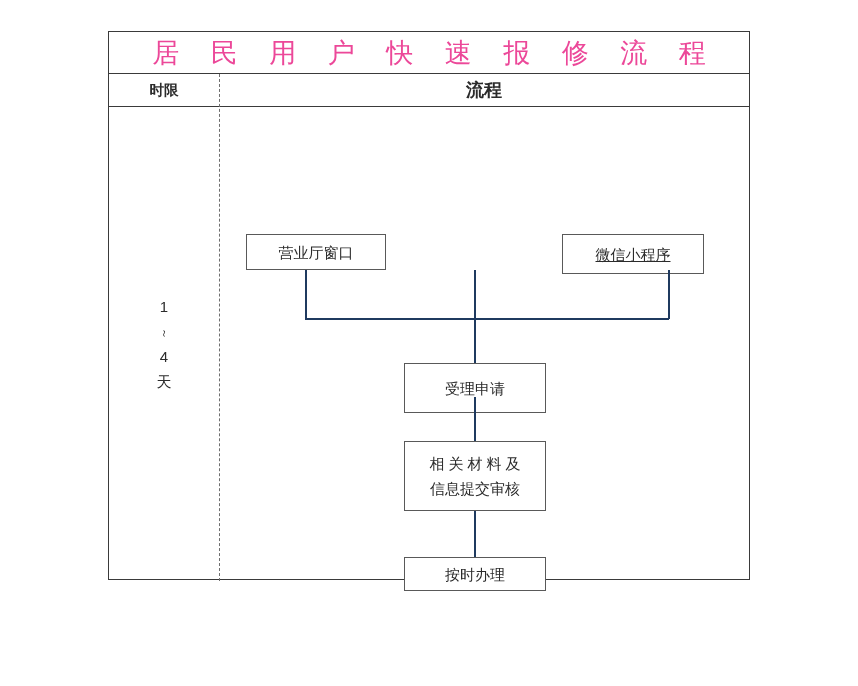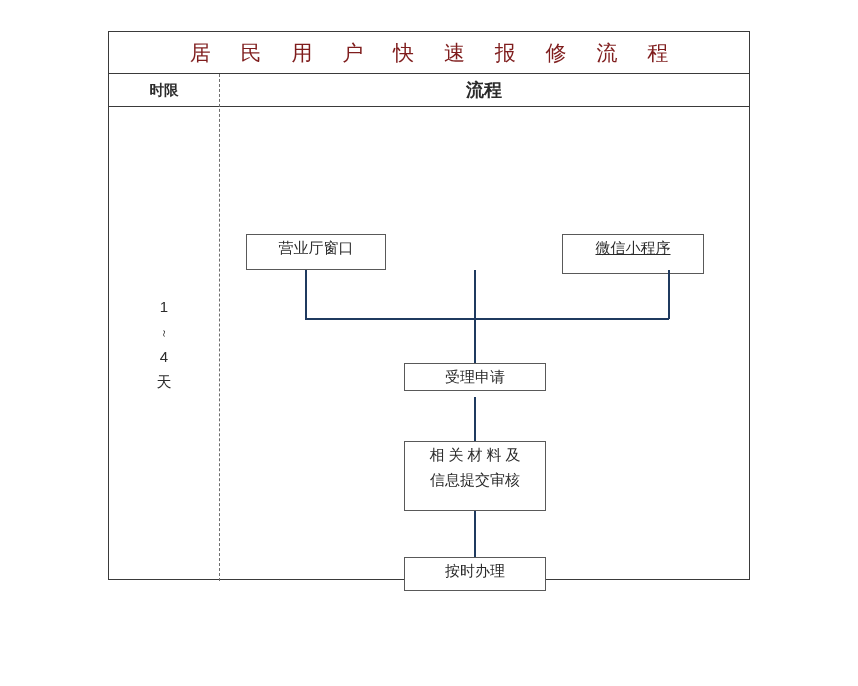--- a/index.html
+++ b/index.html
@@ -35,24 +35,24 @@
     top: 0;
     width: 100%;
     height: 42px;
     border-bottom: 1.4px solid #3a3a3a;
     box-sizing: border-box;
     display: flex;
     align-items: center;
     justify-content: center;
   }
   .title-text {
-    font-size: 21px;
+    font-size: 27px;
     letter-spacing: 12px;
     text-indent: 12px;
-    color: #7f1d1d;
+    color: #ec4899;
     white-space: nowrap;
   }
 
   
   .header-row {
     position: absolute;
     left: 0;
     top: 42px;
     width: 100%;
     height: 33px;
@@ -134,38 +134,39 @@
 
   
   .node {
     position: absolute;
     border: 1.2px solid #595959;
     background: #ffffff;
     box-sizing: border-box;
     display: flex;
     flex-direction: column;
     align-items: center;
+    justify-content: center;
     font-size: 15px;
     color: #2b2b2b;
     text-align: center;
     white-space: nowrap;
   }
   .node .ln {
     line-height: 25px;
   }
   .node .ln.spaced {
     letter-spacing: 4px;
     text-indent: 4px;
   }
 
   
   #node-hall      { left: 137px; top: 127px; width: 140px; height: 36px; }
   #node-app       { left: 295px; top: 127px; width: 142px; height: 36px; }
   #node-wechat    { left: 453px; top: 127px; width: 142px; height: 40px; text-decoration: underline; }
-  #node-accept    { left: 295px; top: 256px; width: 142px; height: 28px; }
+  #node-accept    { left: 295px; top: 256px; width: 142px; height: 50px; }
   #node-submit    { left: 295px; top: 334px; width: 142px; height: 70px; }
   #node-handle    { left: 295px; top: 450px; width: 142px; height: 34px; }
 
   
   .conn {
     position: absolute;
     background: #1f3a5f;
   }
   .conn.v { width: 1.6px; }
   .conn.h { height: 1.6px; }

